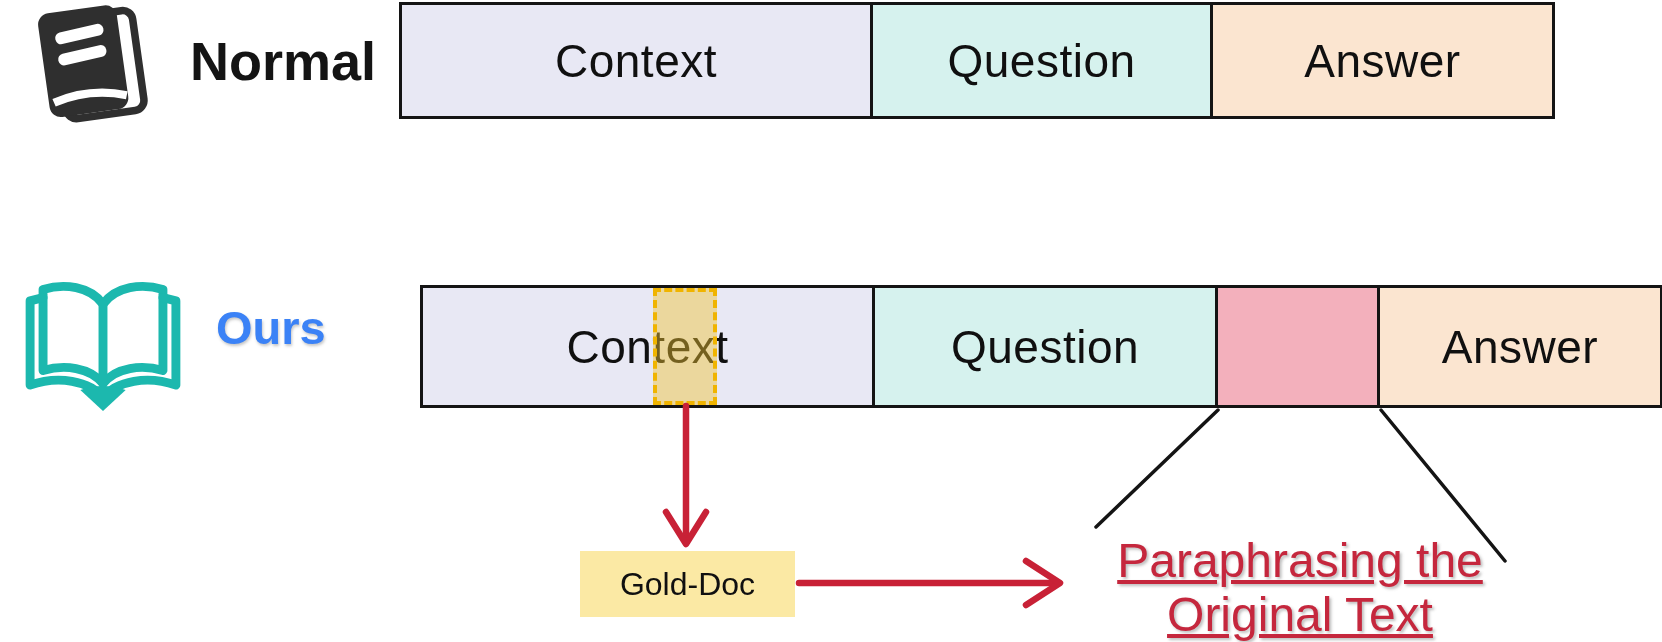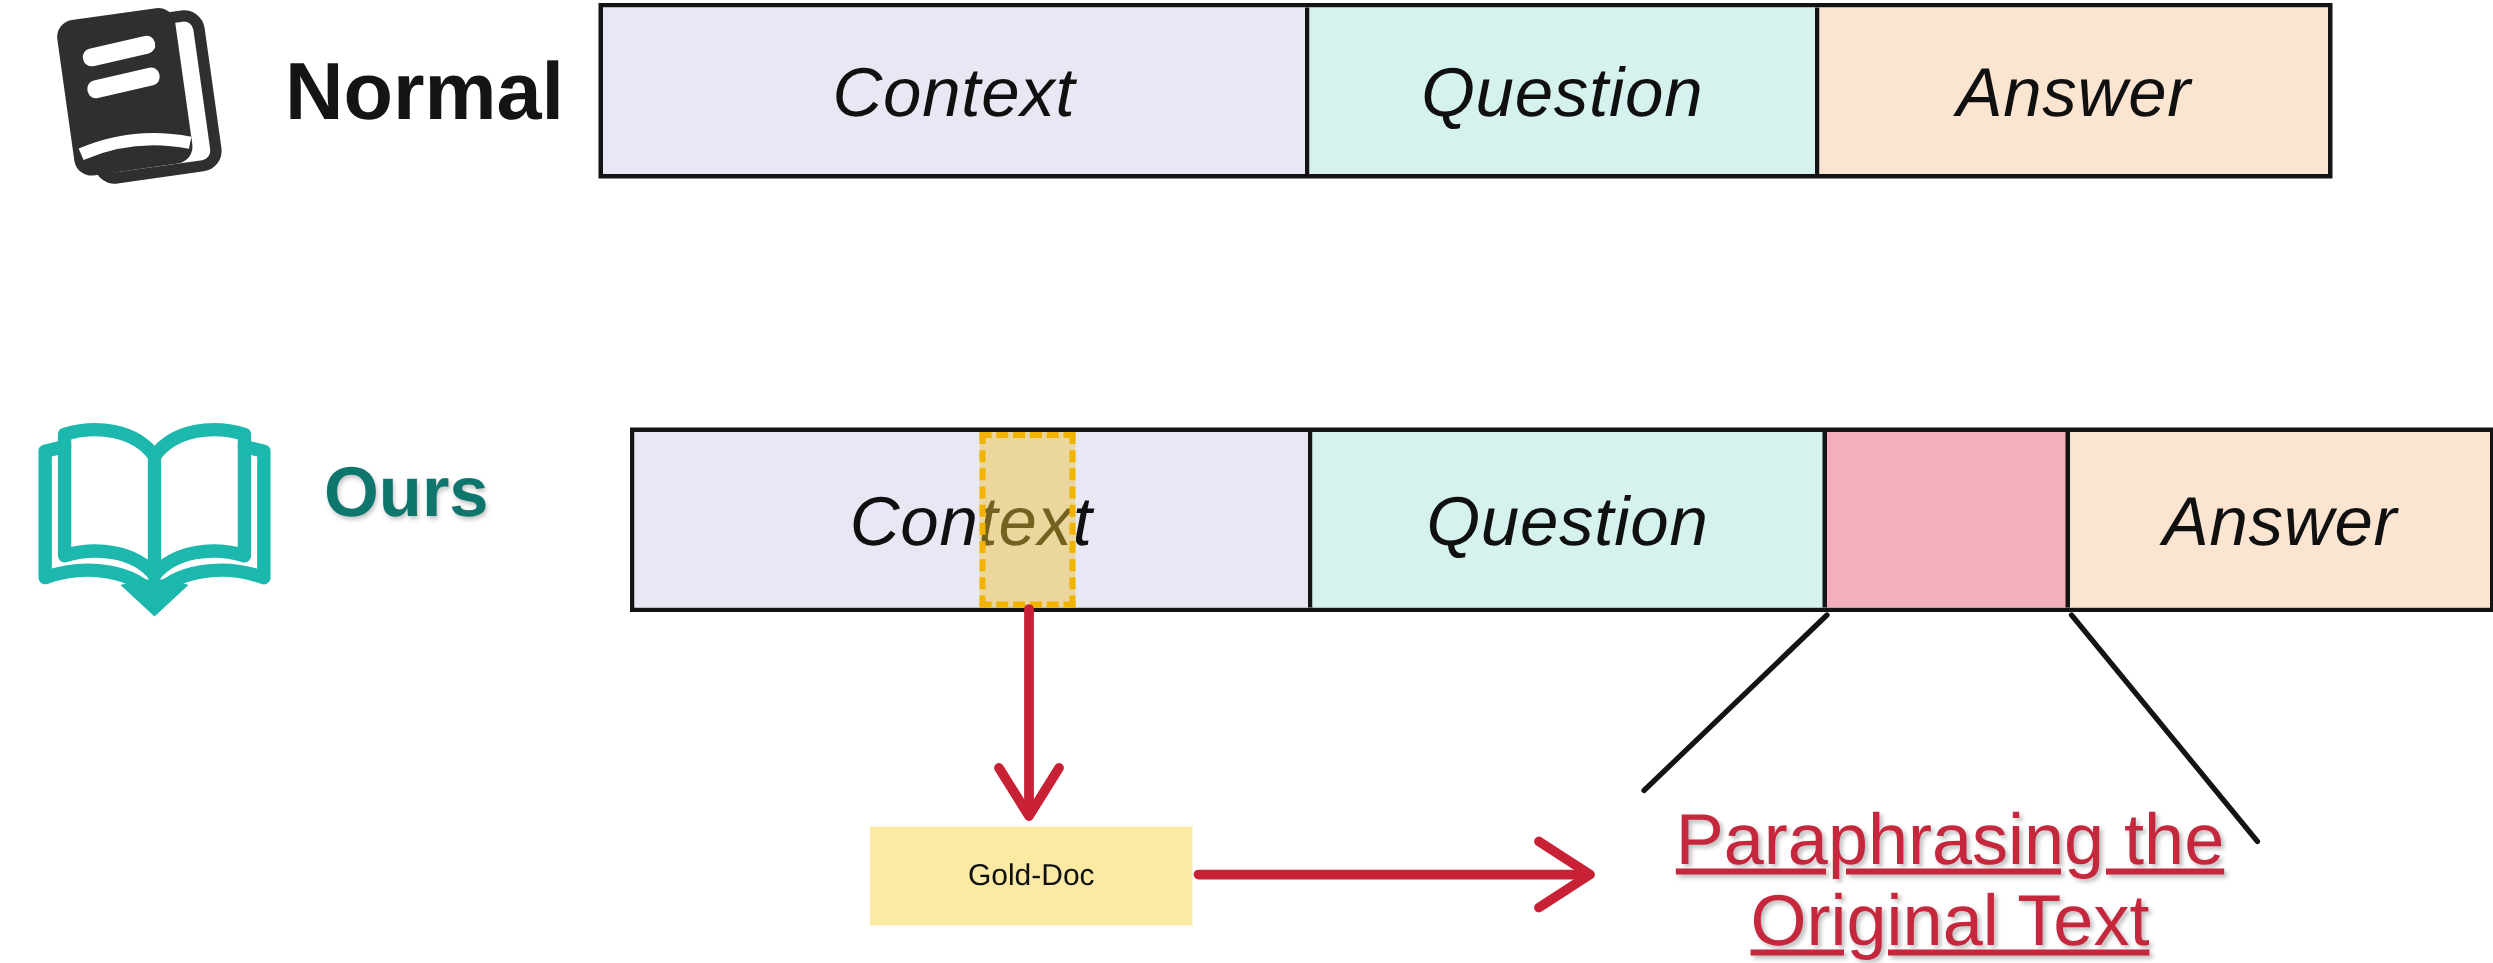--- a/index.html
+++ b/index.html
@@ -4,21 +4,21 @@
 <style>
   html,body{margin:0;padding:0;background:#fff;}
   .canvas{
     position:relative;width:1662px;height:642px;background:#ffffff;
     font-family:"Liberation Sans", sans-serif;overflow:hidden;
   }
   .abs{position:absolute;}
   
   .bar{
     position:absolute;display:flex;box-sizing:border-box;
-    border:3px solid #141414;background:#fff;font-style:italic;
+    border:3px solid #141414;background:#fff;
   }
   .seg{
     box-sizing:border-box;display:flex;align-items:center;justify-content:center;
     border-right:3px solid #141414;height:100%;
   }
   .seg:last-child{border-right:none;}
   .seg-label{
     font-size:46px;color:#101010;letter-spacing:0.5px;white-space:nowrap;
   }
   
@@ -29,21 +29,21 @@
   
   .highlight-strip{
     position:absolute;left:653px;top:288px;width:64px;height:117px;
     box-sizing:border-box;border:4px dashed #F0B400;z-index:5;
   }
   
   .gold-doc{
     position:absolute;left:580px;top:551px;width:215px;height:66px;
     display:flex;align-items:center;justify-content:center;z-index:4;
   }
-  .gold-doc span{font-size:20px;color:#101010;}
+  .gold-doc span{font-size:32px;color:#101010;}
   
   .note{
     position:absolute;left:1050px;top:534px;width:500px;text-align:center;
     font-size:48px;line-height:54px;
     text-shadow:2px 2px 3px rgba(110,110,110,0.45);
   }
   .note div{white-space:nowrap;}
   svg{display:block;}
   .overlay{position:absolute;left:0;top:0;pointer-events:none;z-index:6;}
 </style>
@@ -82,21 +82,21 @@
     <svg viewBox="0 0 100 92" width="162" height="162">
       <g fill="none" stroke="#1CB8AE" stroke-width="5.5" stroke-linejoin="round" stroke-linecap="round">
         <path d="M50 22 C42 11 26 9 13 13 L13 63 C26 59 42 61 50 71 C58 61 74 59 87 63 L87 13 C74 9 58 11 50 22 Z"></path>
         <path d="M50 22 L50 71"></path>
         <path d="M13 18 L5 20 L5 72 C22 66 42 69 50 80 C58 69 78 66 95 72 L95 20 L87 18"></path>
       </g>
       <path d="M36 75 Q50 70 64 75 L50 88 Z" fill="#1CB8AE"></path>
     </svg>
   </div>
 
-  <div id="label-ours" class="row-label" style="color: #0f766e;">Ours</div>
+  <div id="label-ours" class="row-label" style="color: #3b82f6;">Ours</div>
 
   <div class="bar" style="left:420px;top:285px;width:1243px;height:123px;">
     <div class="seg" style="width: 452px; background-color: rgb(232, 232, 244);">
       <span class="seg-label">Context</span>
     </div>
     <div class="seg" style="width: 343px; background-color: rgb(214, 242, 238);">
       <span class="seg-label">Question</span>
     </div>
     <div class="seg" style="width: 162px; background-color: rgb(243, 176, 188);">
       <span class="seg-label"></span>

